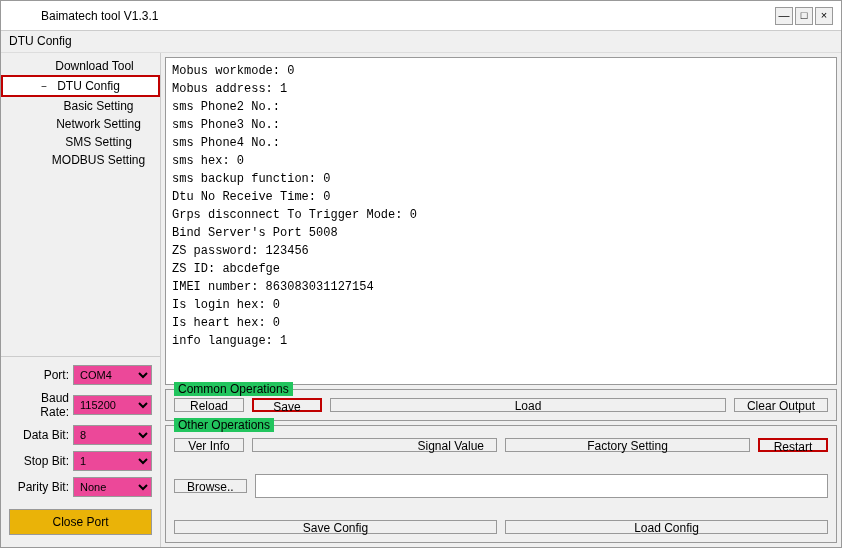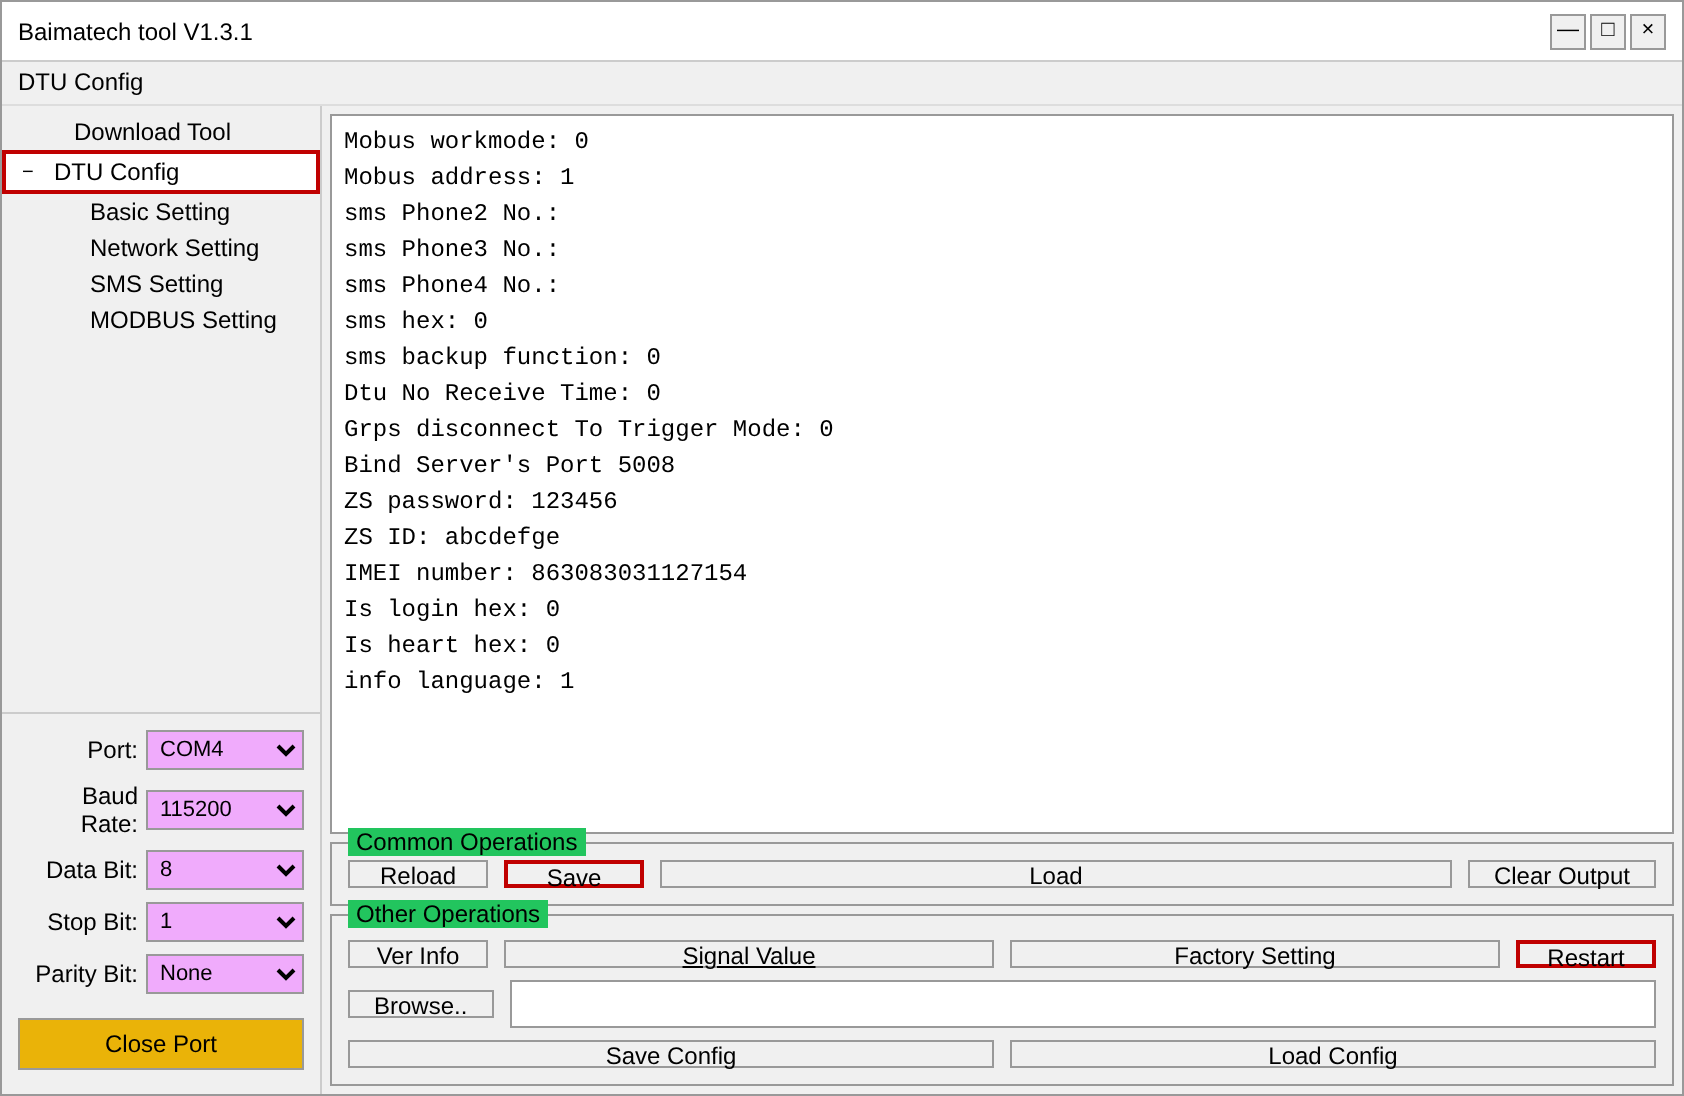--- a/index.html
+++ b/index.html
@@ -24,20 +24,21 @@
       border-bottom: 1px solid #ccc;
       padding: 6px 8px;
       display: flex;
       justify-content: space-between;
       align-items: center;
       height: 30px;
     }
     .title-bar-text {
       font-size: 12px;
       font-weight: normal;
+      margin-left: 32px;
     }
     .title-bar-controls {
       display: flex;
       gap: 2px;
     }
     .title-bar-btn {
       width: 18px;
       height: 18px;
       border: 1px solid #999;
       background: #f0f0f0;
@@ -69,20 +70,21 @@
       display: flex;
       flex-direction: column;
     }
     .tree-item {
       padding: 2px 8px 2px 12px;
       cursor: pointer;
       display: flex;
       align-items: center;
       gap: 4px;
       font-size: 12px;
+      justify-content: center;
     }
     .tree-item.selected {
       background: #0078d7;
       color: white;
     }
     .tree-item.level1 { padding-left: 20px; }
     .tree-item.level2 { padding-left: 28px; }
     .tree-icon {
       font-size: 10px;
       width: 12px;
@@ -103,21 +105,21 @@
     .port-label {
       width: 60px;
       font-size: 12px;
       text-align: right;
     }
     .port-select {
       flex: 1;
       height: 20px;
       font-size: 11px;
       border: 1px solid #999;
-      background: #f0abfc;
+      background: #ec4899;
       padding: 0 2px;
     }
     .close-port-btn {
       width: 100%;
       height: 26px;
       margin-top: 6px;
       font-size: 12px;
       border: 1px solid #999;
       background: #eab308;
       cursor: pointer;
@@ -171,21 +173,21 @@
       cursor: pointer;
       font-size: 12px;
     }
     .ops-btn.highlight {
       border: 2px solid #c00000;
     }
     
     .other-ops-rows {
       display: flex;
       flex-direction: column;
-      gap: 6px;
+      gap: 22px;
       margin-top: 4px;
     }
     .browse-row {
       display: flex;
       gap: 8px;
       align-items: center;
     }
     .browse-input {
       flex: 1;
       height: 24px;
@@ -308,21 +310,21 @@
           <button class="ops-btn" style="flex:1;">Load</button>
           <button class="ops-btn">Clear Output</button>
         </div>
       </div>
 
       <div class="operations-group">
         <span class="group-label">Other Operations</span>
         <div class="other-ops-rows">
           <div class="ops-row">
             <button class="ops-btn">Ver Info</button>
-            <button class="ops-btn" style="flex:1; text-align:center;text-decoration:underline;">Signal Value</button>
+            <button class="ops-btn" style="flex:1; text-align:right;">Signal Value</button>
             <button class="ops-btn" style="flex:1; text-align:center;">Factory Setting</button>
             <button class="ops-btn highlight">Restart</button>
           </div>
           <div class="browse-row">
             <button class="ops-btn">Browse..</button>
             <input class="browse-input" type="text" value="" style="">
           </div>
           <div class="bottom-ops-row">
             <button class="ops-btn" style="flex:1; text-align:center;">Save Config</button>
             <button class="ops-btn" style="flex:1; text-align:center;">Load Config</button>

